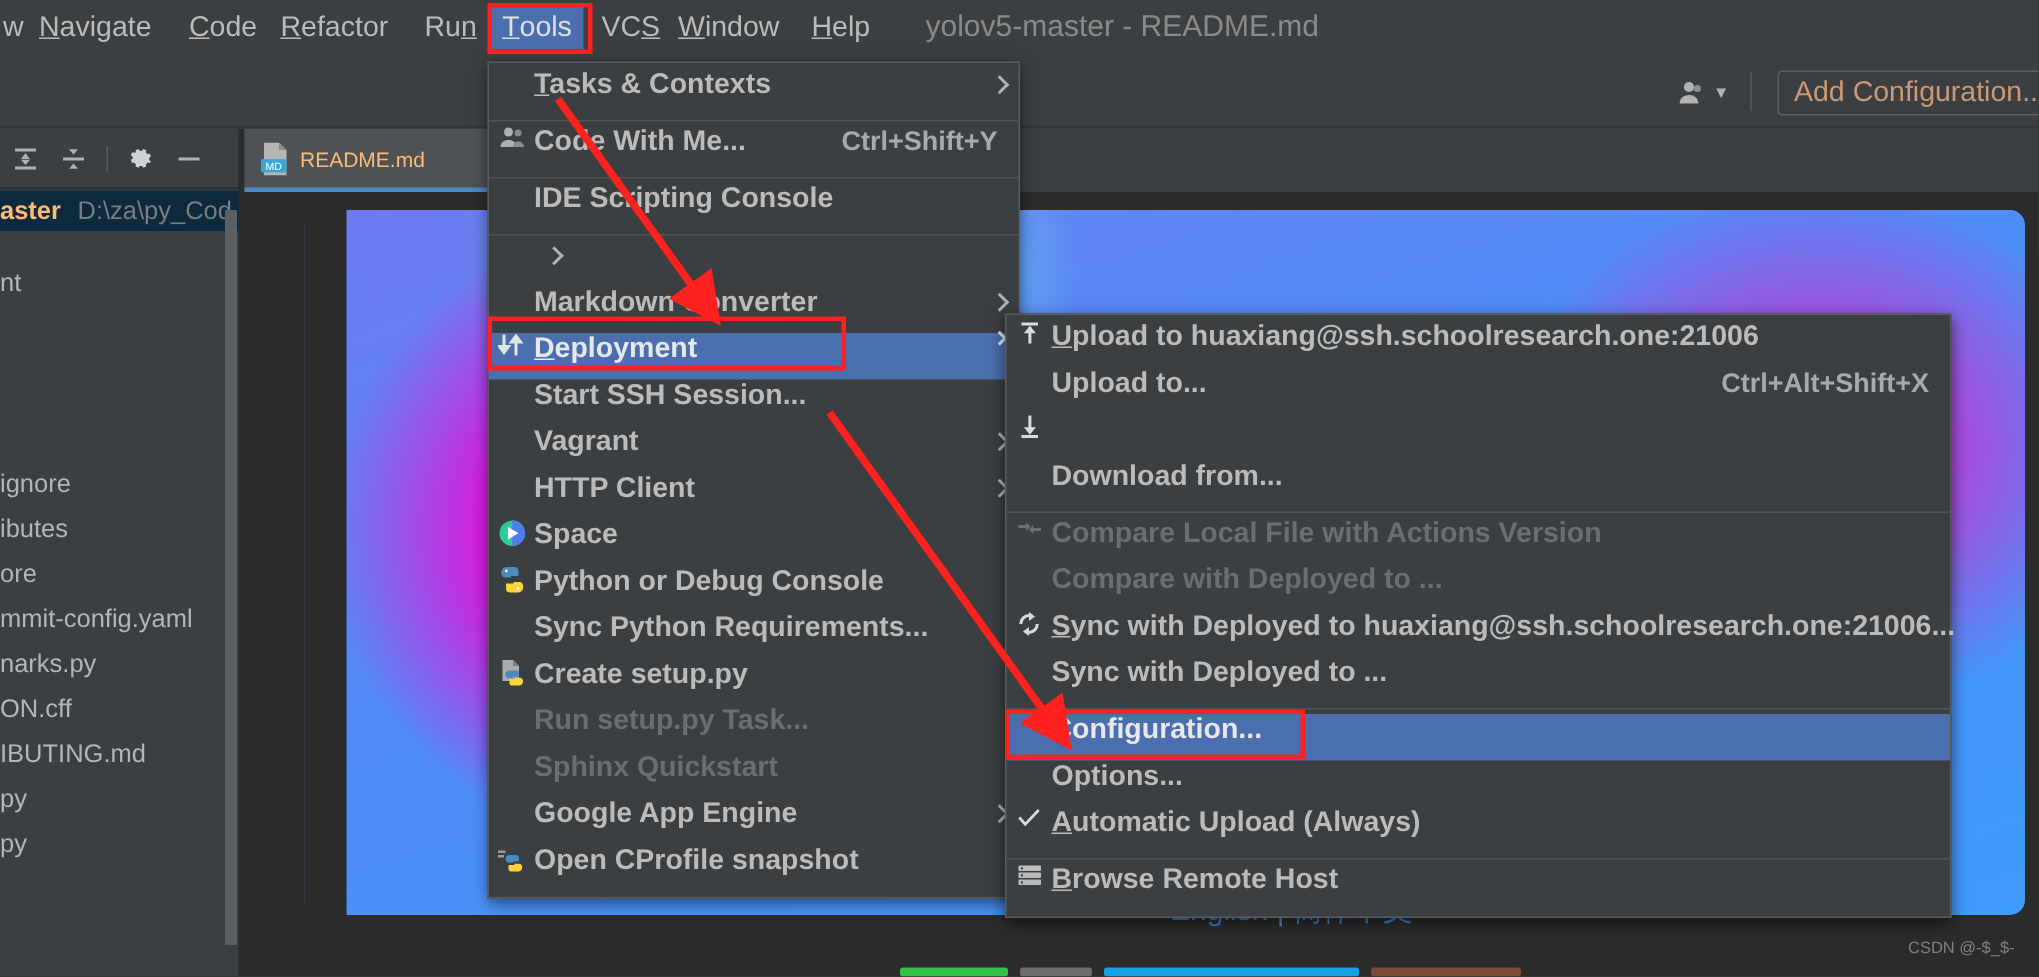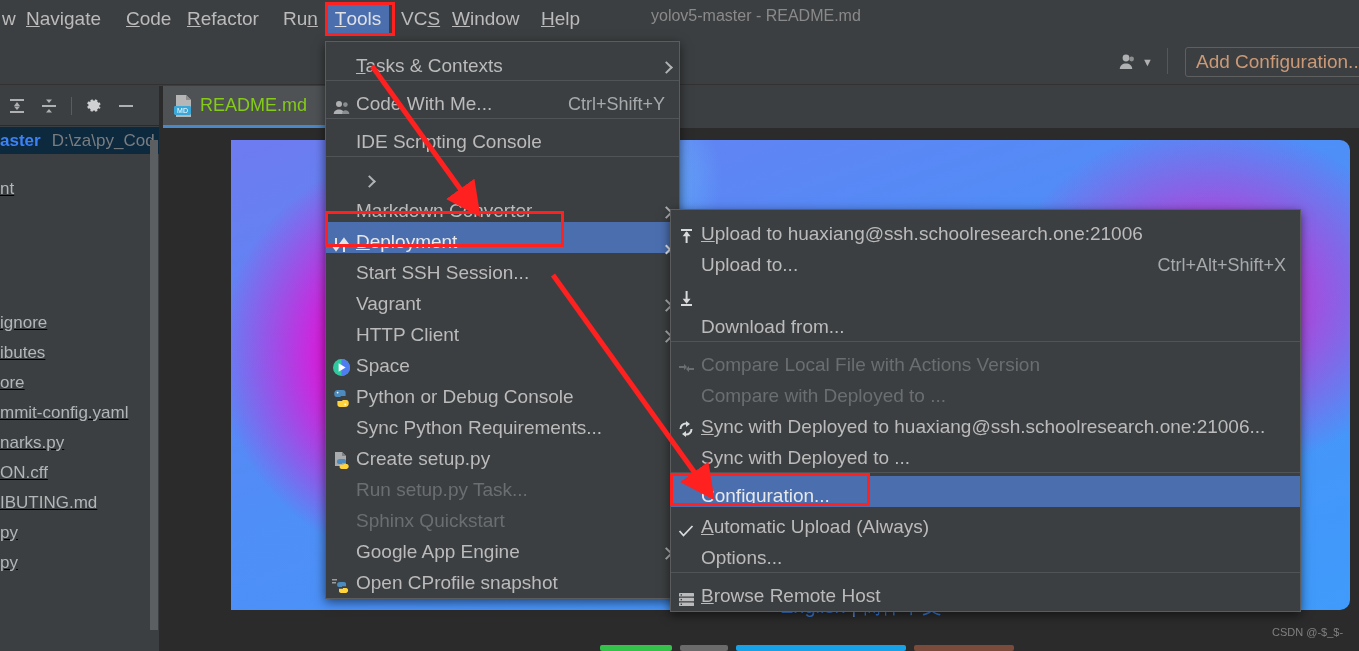--- a/index.html
+++ b/index.html
@@ -18,22 +18,22 @@
   }
   .menubar .mi {
     position: absolute; top: 4px; height: 29px;
     display: flex; align-items: center; padding: 0 8px;
     color: #bbbbbb; font-size: 19px; white-space: nowrap;
   }
   .menubar .mi u { text-decoration: underline; }
   .menubar .mi.sel { background: #4b6eaf; color: #dfe1e5; }
 
   .win-title {
-    position: absolute; left: 651px; top: 7px;
-    color: #8a8a8a; font-size: 16px; white-space: nowrap;
+    position: absolute; left: 617px; top: 7px;
+    color: #8a8a8a; font-size: 20px; white-space: nowrap;
   }
 
   .toolbar {
     position: absolute; left: 0; top: 37px; width: 1359px; height: 48px;
     background: #3c3f41; border-bottom: 1px solid #323232;
   }
   .user-icon {
     position: absolute; left: 1118px; top: 52px;
     display: flex; align-items: center; gap: 4px;
     color: #afb1b3;
@@ -61,24 +61,24 @@
     width: 26px; height: 26px; display: flex; align-items: center; justify-content: center;
     color: #aeb0b2;
   }
   .panel-tools .sep { width: 1px; height: 18px; background: #5a5c5e; margin: 0 3px; }
 
   .proj-row-sel {
     position: absolute; left: 0; top: 127px; width: 163px; height: 27px;
     background: #0d293e; display: flex; align-items: center;
     white-space: nowrap; overflow: hidden;
   }
-  .proj-row-sel .nm { color: #3b82f6; font-size: 17px; font-weight: bold; }
+  .proj-row-sel .nm { color: #fdba74; font-size: 17px; font-weight: bold; }
   .proj-row-sel .pth { color: #7a7d80; font-size: 17px; margin-left: 11px; }
 
-  .tree { position: absolute; left: 0; top: 160px; width: 139px; text-decoration: underline; }
+  .tree { position: absolute; left: 0; top: 160px; width: 139px; }
   .tree .trow {
     height: 30px; display: flex; align-items: center;
     color: #b2b6b8; font-size: 17px; white-space: nowrap;
   }
 
   .panel-scroll {
     position: absolute; left: 150px; top: 140px; width: 8px; height: 490px;
     background: #5c5f61; border-radius: 0;
   }
   .panel-edge {
@@ -89,21 +89,21 @@
   
   .tabstrip {
     position: absolute; left: 163px; top: 86px; width: 1196px; height: 42px;
     background: #3c3f41;
   }
   .tab {
     position: absolute; left: 0; top: 0; width: 163px; height: 42px;
     background: #4e5254; display: flex; align-items: center; gap: 7px; padding-left: 11px;
     border-bottom: 3px solid #4a88c7;
   }
-  .tab .label { color: #84cc16; font-size: 18px; white-space: nowrap; }
+  .tab .label { color: #fdba74; font-size: 14px; white-space: nowrap; }
   .md-icon {
     position: relative; width: 19px; height: 22px; flex: 0 0 19px;
   }
 
   
   .editor {
     position: absolute; left: 163px; top: 128px; width: 1196px; height: 523px;
     background: #2b2b2b; overflow: hidden;
   }
   .banner {
@@ -138,22 +138,22 @@
   
   .menu {
     position: absolute;
     background: #3c3f41;
     border: 1px solid #5a5c5e;
     box-shadow: 0 3px 10px rgba(0,0,0,.55);
     padding: 4px 0;
   }
   .menu .row {
     position: relative; height: 31px;
-    display: flex; align-items: flex-end;
-    color: #bbbbbb; font-size: 19px; white-space: nowrap;
+    display: flex; align-items: flex-start;
+    color: #bbbbbb; font-size: 19px; white-space: nowrap; font-weight: bold;
   }
   .menu .row.sel { background: #4b6eaf; color: #e6e8ea; }
   .menu .row.disabled { color: #6b6e70; }
   .menu .ico {
     width: 30px; flex: 0 0 30px; display: flex; align-items: center; justify-content: center;
     font-size: 16px; color: #aeb0b2;
   }
   .menu .txt { flex: 1 1 auto; }
   .menu .txt u { text-decoration: underline; }
   .menu .acc { color: #a7a9ab; font-size: 18px; padding-right: 14px; }
@@ -545,31 +545,31 @@
     </div>
 
     <div class="hr"></div>
 
     <div class="row sel">
       <span class="ico"></span>
       <span class="txt">Configuration...</span>
     </div>
 
     <div class="row">
+      <span class="ico"></span>
+      <span class="txt">Options...</span>
+    </div>
+
+    <div class="row">
       <span class="ico">
         <svg width="16" height="14" viewBox="0 0 16 14">
           <path d="M1.5 7l4 4.5L14.5 2" stroke="#d8dadc" stroke-width="1.8" fill="none"></path>
         </svg>
       </span>
       <span class="txt"><u>A</u>utomatic Upload (Always)</span>
-    </div>
-
-    <div class="row">
-      <span class="ico"></span>
-      <span class="txt">Options...</span>
     </div>
 
     <div class="hr"></div>
 
     <div class="row">
       <span class="ico">
         <svg width="17" height="15" viewBox="0 0 17 15">
           <rect x="1" y="1" width="15" height="3.6" rx="0.6" fill="#b9bbbd"></rect>
           <rect x="1" y="5.7" width="15" height="3.6" rx="0.6" fill="#b9bbbd"></rect>
           <rect x="1" y="10.4" width="15" height="3.6" rx="0.6" fill="#b9bbbd"></rect>

